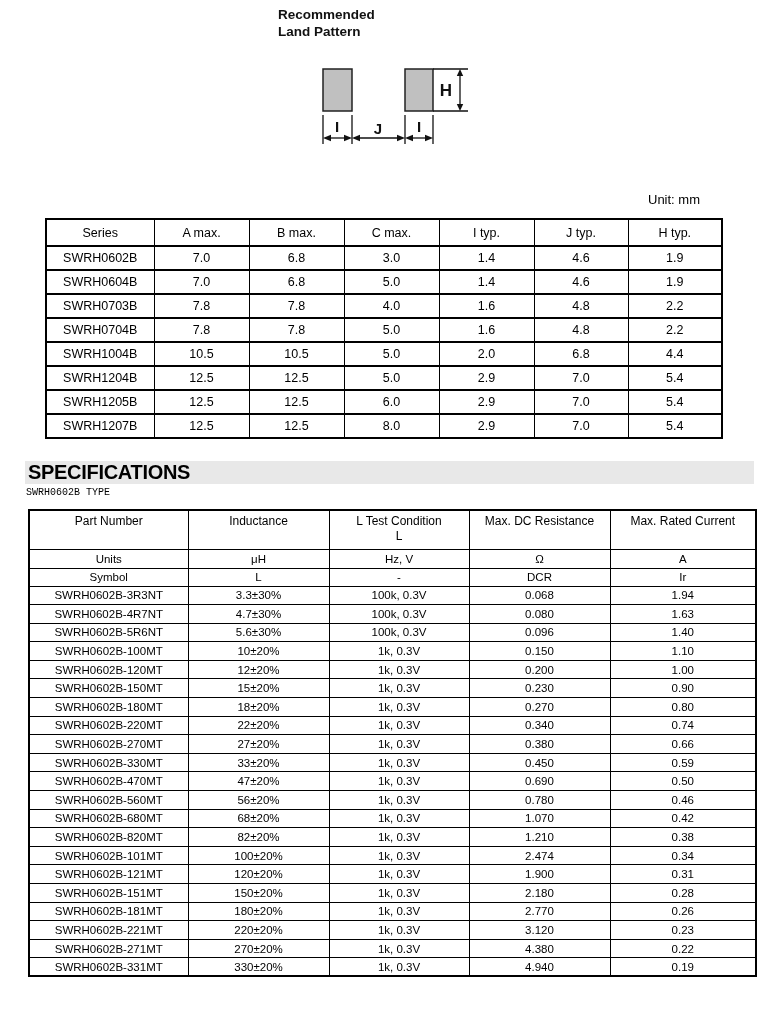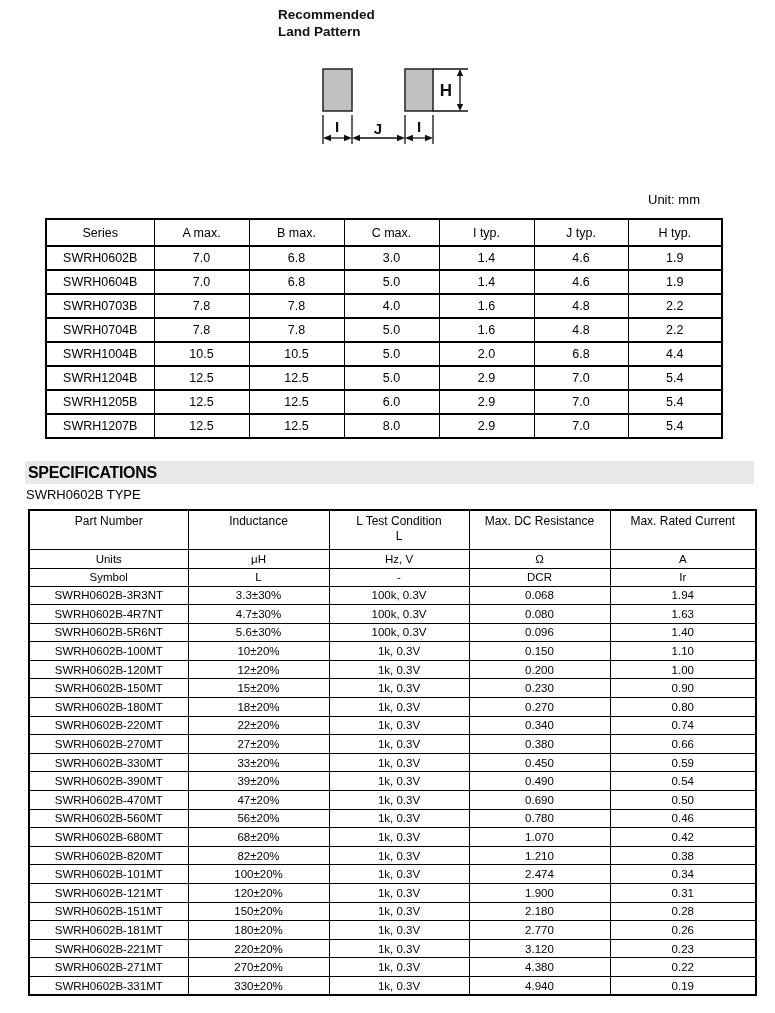--- a/index.html
+++ b/index.html
@@ -40,25 +40,25 @@
   #spec-table th, #spec-table td { border:1px solid #000; font-size:11.5px; }
   #spec-table .head-row { height:39px; }
   #spec-table .head-row th { vertical-align:top; font-size:12px; line-height:15px; padding-top:3px; }
   #spec-table .units-row { height:19px; }
   #spec-table .symbol-row { height:18px;padding-left:43px; }
   #spec-table .data-row { height:18.6px; }
 
   
   .spec-bar {
     position:absolute; left:25px; top:461px; width:729px; height:23px;
-    background:#e8e8e8; font-weight:bold; font-size:16px; line-height:23px;
+    background:#e8e8e8; font-weight:bold; font-size:20px; line-height:23px;
     padding-left:3px; box-sizing:border-box; letter-spacing:-0.3px;
   }
   .type-title {
-    position:absolute; left:26px; top:487px; font-size:13px;
+    position:absolute; left:26px; top:487px; font-size:10px;font-family:Liberation Mono, monospace;
   }
 </style>
 </head>
 <body>
 
 <div class="lp-title">
   <div>Recommended</div>
   <div>Land Pattern</div>
 </div>
 
@@ -305,27 +305,20 @@
     <td>0.66</td>
   </tr>
       <tr class="data-row">
     <td>SWRH0602B-330MT</td>
     <td>33±20%</td>
     <td>1k, 0.3V</td>
     <td>0.450</td>
     <td>0.59</td>
   </tr>
       <tr class="data-row">
-    <td>SWRH0602B-390MT</td>
-    <td>39±20%</td>
-    <td>1k, 0.3V</td>
-    <td>0.490</td>
-    <td>0.54</td>
-  </tr>
-      <tr class="data-row">
     <td>SWRH0602B-470MT</td>
     <td>47±20%</td>
     <td>1k, 0.3V</td>
     <td>0.690</td>
     <td>0.50</td>
   </tr>
       <tr class="data-row">
     <td>SWRH0602B-560MT</td>
     <td>56±20%</td>
     <td>1k, 0.3V</td>

